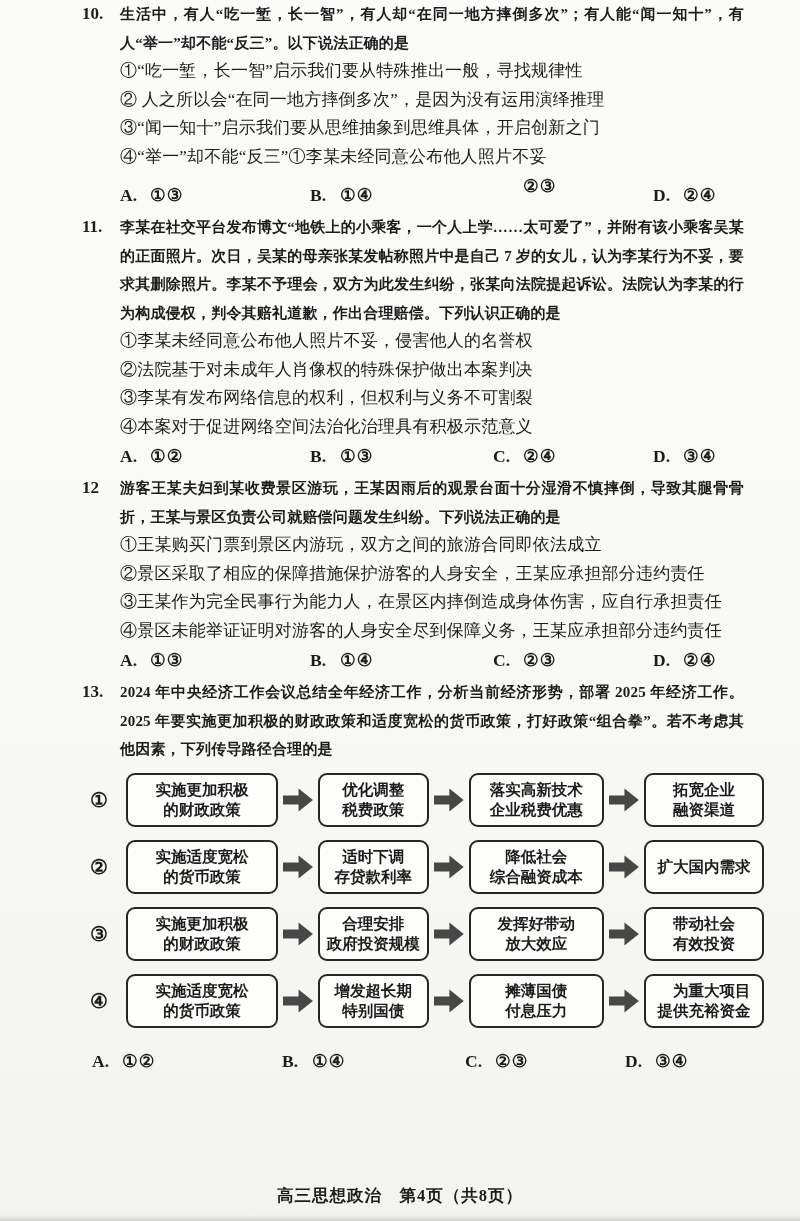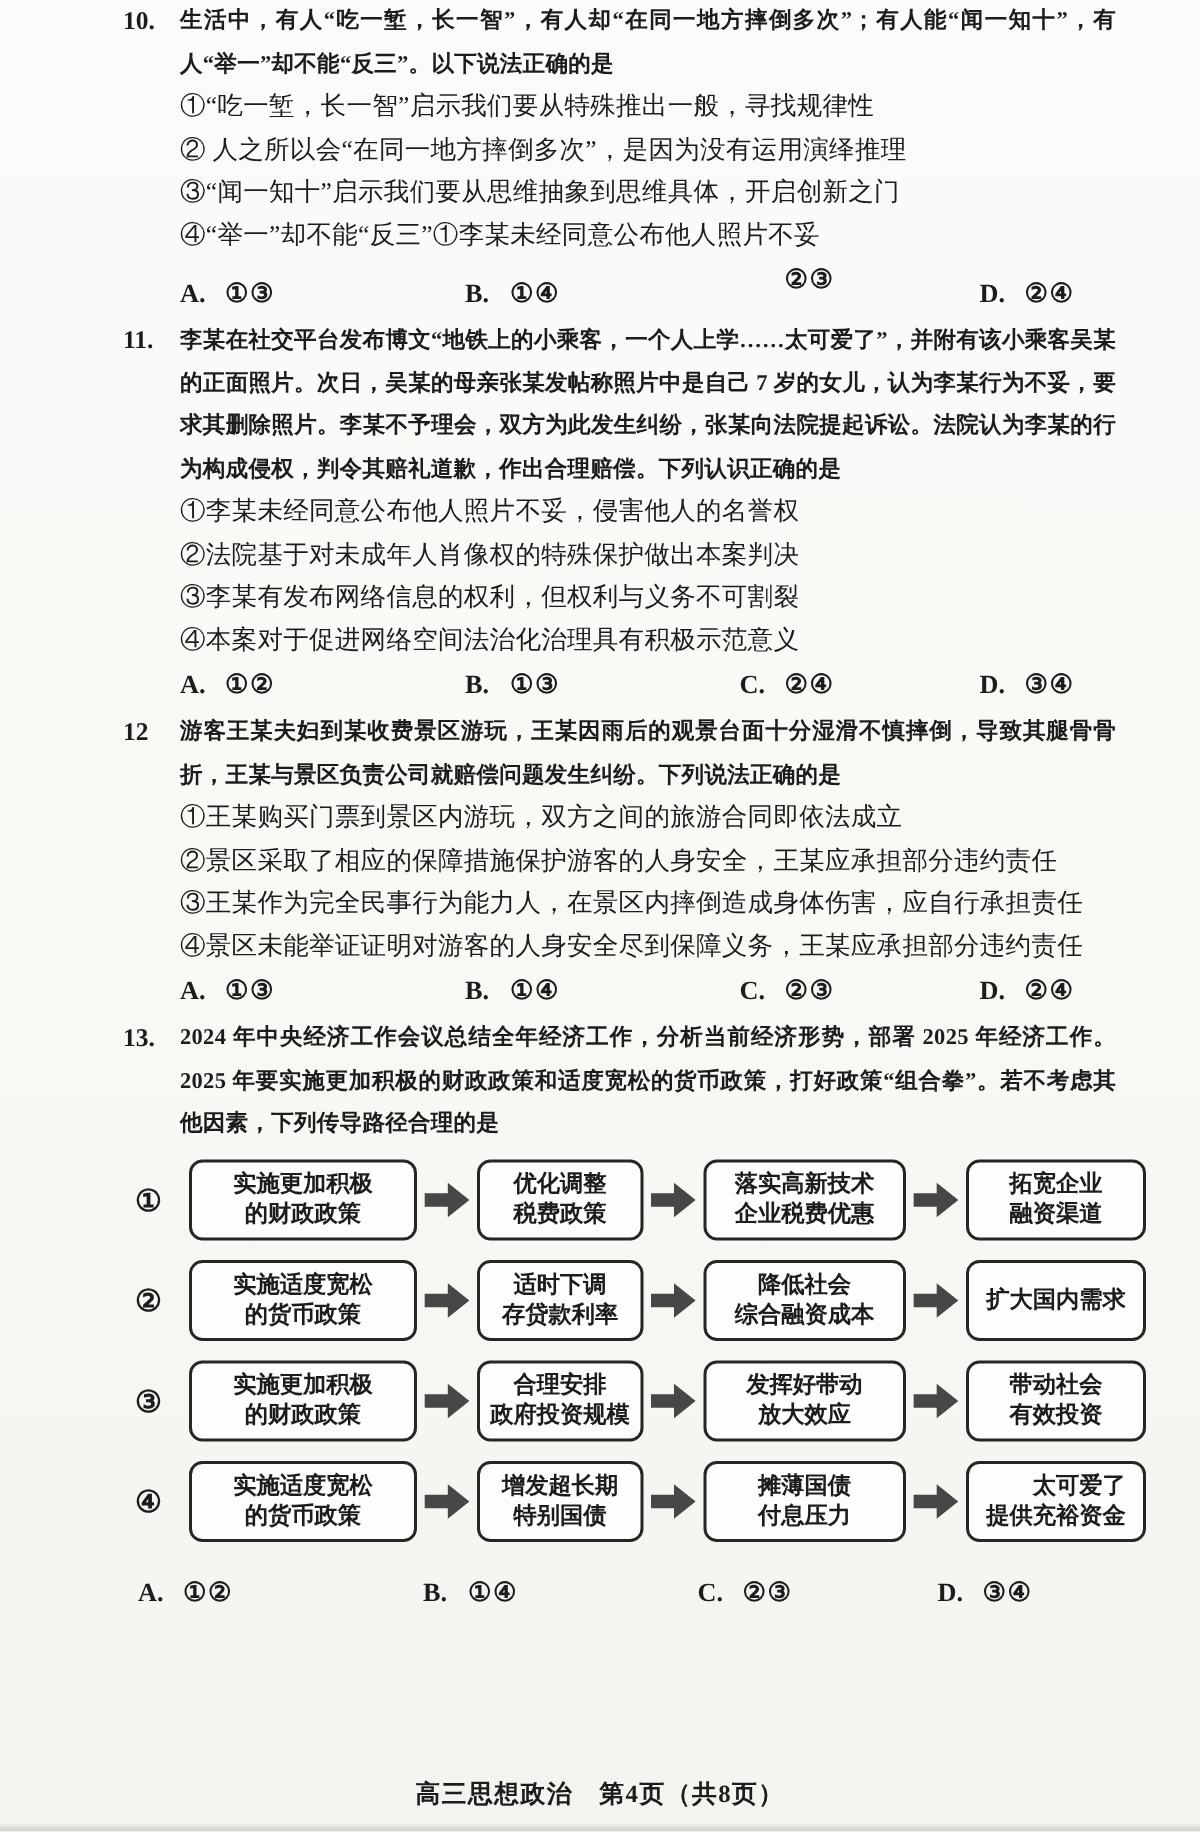--- a/index.html
+++ b/index.html
@@ -270,21 +270,21 @@
       <div class="row-label">④</div>
       <div class="fbox b1">实施适度宽松
 的货币政策</div>
       <div class="arrow"></div>
       <div class="fbox b2">增发超长期
 特别国债</div>
       <div class="arrow"></div>
       <div class="fbox b3">摊薄国债
 付息压力</div>
       <div class="arrow"></div>
-      <div class="fbox b4">太可爱了
+      <div class="fbox b4">为重大项目
 提供充裕资金</div>
     </div>
 
   </div>
 
   <div class="flow-options">
     <div class="options">
       <div class="opt o1">
         <span class="lbl">A.</span>
         <span class="val">①②</span>

